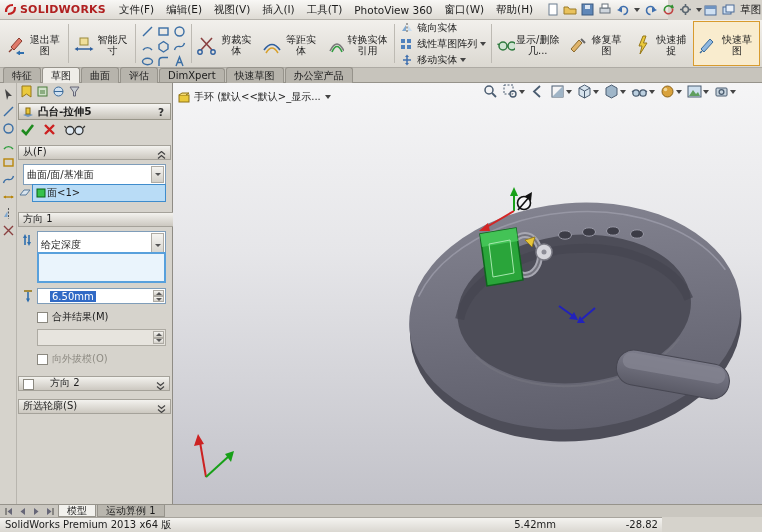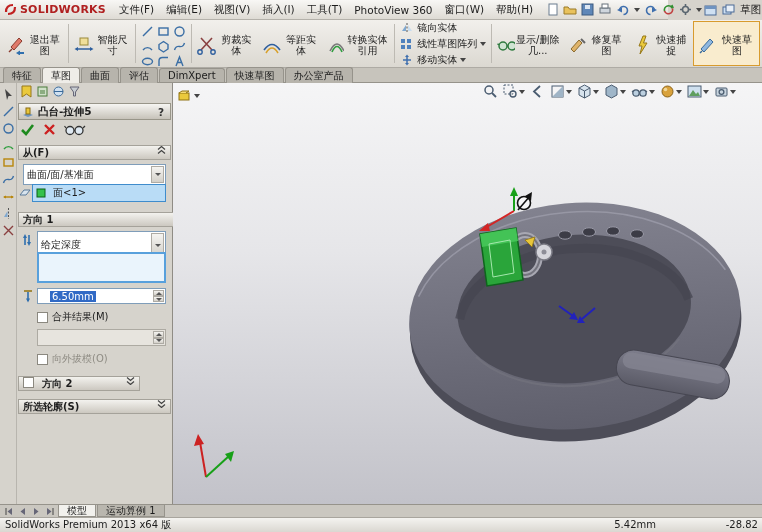--- a/index.html
+++ b/index.html
@@ -29,25 +29,25 @@
 .ctab{font-size:10px;padding:1px 8px;background:#b7b4ac;border:1px solid #96938b;border-bottom:none;border-radius:3px 3px 0 0;margin-right:1px;white-space:nowrap}
 .ctab.active{background:#efede8}
 
 .leftstrip{left:0;top:83px;width:17px;height:421px;background:#d6d3cc;border-right:1px solid #b8b5ae;display:flex;flex-direction:column;align-items:center;padding-top:5px;gap:4px}
 
 .pm{left:17px;top:83px;width:156px;height:421px;background:#d6d3cc;border-right:1px solid #8f8c85}
 .pmtabs{left:3px;top:2px;display:flex;gap:3px;align-items:center}
 .pmtitle{left:1px;top:20px;width:153px;height:17px;background:linear-gradient(#f6f5f2,#c6c2b9);border:1px solid #989589;display:flex;align-items:center;gap:4px;padding:0 3px;font-weight:bold;font-size:10.5px}
 .pmhelp{margin-left:auto;font-weight:bold;color:#333;padding:0 3px}
 .pmbtns{left:3px;top:40px;display:flex;align-items:center;gap:8px}
-.sect{background:linear-gradient(#f3f2ee,#ccc8c0);border:1px solid #a5a29a;display:flex;align-items:flex-start;gap:8px;padding:0 4px;font-weight:bold;font-size:10px;height:15px}
+.sect{background:linear-gradient(#f3f2ee,#ccc8c0);border:1px solid #a5a29a;display:flex;align-items:flex-end;gap:16px;padding:0 4px;font-weight:normal;font-size:10px;height:15px}
 .sect .chev{margin-left:auto}
 .combo{background:#fff;border:1px solid #7f9db9;display:flex;align-items:center;font-size:10px;padding-left:3px;position:absolute;overflow:hidden}
 .ddbtn{position:absolute;right:1px;top:1px;bottom:1px;width:13px;background:linear-gradient(#f5f4f1,#d3d0c9);border:1px solid #aeaba4;display:flex;align-items:center;justify-content:center}
-.facefield{background:#b9dcf6;border:1px solid #3f8ccc;display:flex;align-items:center;gap:7px;padding:3px 3px;font-size:10px}
+.facefield{background:#b9dcf6;border:1px solid #3f8ccc;display:flex;align-items:center;gap:1px;padding:3px 3px;font-size:10px}
 .dirbox{background:#eaf4fc;border:2px solid #58a0dc}
 .chk{width:11px;height:11px;background:#fff;border:1px solid #8b887f;display:inline-block;flex:none}
 .pmrow{display:flex;align-items:center;gap:4px;font-size:10px;position:absolute;white-space:nowrap}
 .dis{color:#8f8c84}
 .spinfield{background:#fff;border:1px solid #7f9db9;display:flex;align-items:center;padding-left:12px;font-size:10px;position:absolute}
 .spinfield.off{background:#e7e4de;border-color:#adaaa2}
 .spinbtns{position:absolute;right:1px;top:1px;bottom:1px;width:11px;display:flex;flex-direction:column}
 .spinbtns div{flex:1;background:linear-gradient(#f5f4f1,#d3d0c9);border:1px solid #aeaba4;display:flex;align-items:center;justify-content:center}
 .sel{background:#316ac5;color:#fff;padding:0 2px}
 .trid{width:0;height:0;border-left:3px solid transparent;border-right:3px solid transparent;border-top:3px solid #555}
@@ -56,21 +56,21 @@
 .viewport{left:173px;top:83px;width:589px;height:421px;background:linear-gradient(180deg,#f5f5f6 0%,#e6e6e9 40%,#c2c2c9 100%);overflow:hidden}
 .vtree{position:absolute;left:5px;top:7px;display:flex;align-items:center;gap:4px;font-size:10px;color:#222}
 .headsup{position:absolute;left:310px;top:1px;display:flex;align-items:center;gap:5px}
 .hu{display:inline-flex;align-items:center;gap:1px}
 
 .btabs{left:0;top:504px;width:762px;height:13px;background:#cac7c0;border-top:1px solid #96938b;display:flex;align-items:stretch;padding-left:2px;gap:1px}
 .bnav{display:flex;align-items:center;padding:0 2px}
 .btab{font-size:10px;padding:0 8px;display:flex;align-items:center;background:#b9b6ae;border:1px solid #96938b;border-top:none;white-space:nowrap}
 .btab.active{background:#f2f1ed}
 
-.statusbar{left:0;top:517px;width:762px;height:15px;background:linear-gradient(#f4f3f0,#dad7d1);border-top:1px solid #a8a59e;display:flex;align-items:flex-end;font-size:10px;padding:0 5px}
+.statusbar{left:0;top:517px;width:662px;height:15px;background:linear-gradient(#f4f3f0,#dad7d1);border-top:1px solid #a8a59e;display:flex;align-items:flex-end;font-size:10px;padding:0 5px}
 .st-meas{position:absolute;right:106px;top:1px}
 .st-coord{position:absolute;right:4px;top:1px}
 </style>
 </head>
 <body>
 
 <div id="app">
 
   <div class="abs titlebar">
     <div class="logo">
@@ -425,21 +425,21 @@
           <div>
             <span class="trid"></span>
           </div>
         </span>
     </div>
     <div class="pmrow dis" style="left:20px;top:269px">
       <span class="chk"></span>
       <span>向外拔模(O)</span>
     </div>
 
-    <div class="abs sect" style="left:1px;top:293px;width:122px">
+    <div class="abs sect" style="left:1px;top:293px;width:152px">
       <span class="chk"></span>
       <span>方向 2</span>
       <svg class="chev" width="9" height="8">
           <path d="M1,0.5 L4.5,3.5 8,0.5 M1,4.5 L4.5,7.5 8,4.5" fill="none" stroke="#444" stroke-width="1.2"></path>
         </svg>
     </div>
 
     <div class="abs sect" style="left:1px;top:316px;width:153px">
       <span>所选轮廓(S)</span>
       <svg class="chev" width="9" height="8">
@@ -515,20 +515,21 @@
         <line x1="33" y1="394" x2="56" y2="373" stroke="#18a018" stroke-width="2"></line>
         <polygon points="61,368 52,371 58,379" fill="#18a018"></polygon>
       </g>
     </svg>
 
     <div class="vtree">
       <svg width="12" height="11">
           <rect x="1" y="3" width="10" height="7" fill="#eac93c" stroke="#8f7314"></rect>
           <path d="M1,3 L4,1 H11 L8,3" fill="#f4dc7a" stroke="#8f7314"></path>
         </svg>
+      <span>手环 (默认&lt;&lt;默认&gt;_显示...</span>
       <span class="tri"></span>
     </div>
 
     <div class="headsup">
       <span class="hu">
           <svg width="15" height="15">
             <circle cx="6" cy="6" r="4" fill="none" stroke="#4a5c70" stroke-width="1.5"></circle>
             <line x1="9" y1="9" x2="13" y2="13" stroke="#4a5c70" stroke-width="1.8"></line>
           </svg>
         </span>

